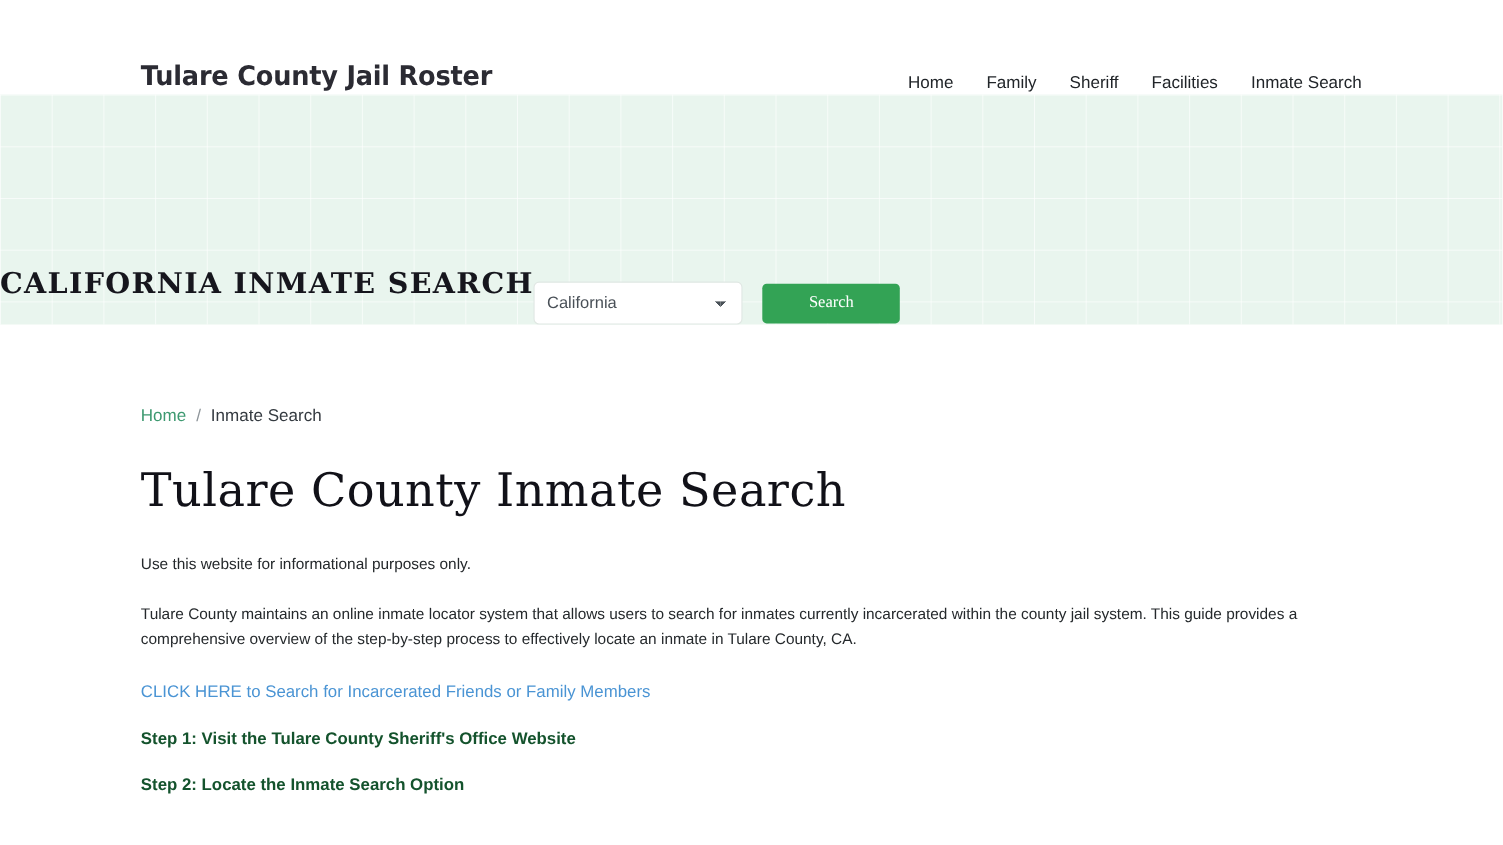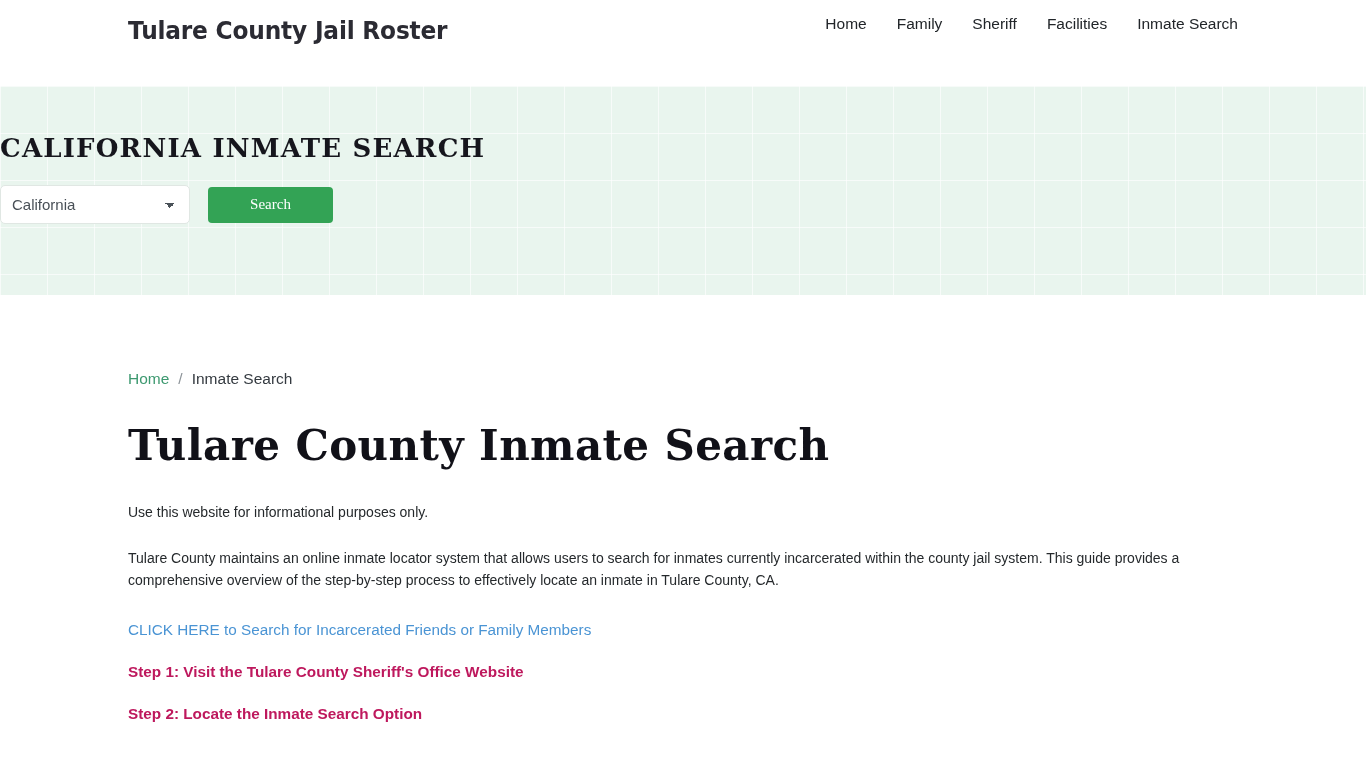--- a/index.html
+++ b/index.html
@@ -15,23 +15,23 @@
     font-family: "Liberation Sans", sans-serif;
     color: #212529;
     -webkit-font-smoothing: antialiased;
   }
 
   
   .site-header {
     height: 86px;
     background: #ffffff;
     display: flex;
-    align-items: flex-start;
+    align-items: flex-end;
     justify-content: space-between;
-    padding: 16px 128px;
+    padding: 3px 128px;
   }
   .brand {
     font-family: "DejaVu Sans", sans-serif;
     font-weight: 700;
     font-size: 24.5px;
     letter-spacing: -0.2px;
     color: #2b2b33;
     white-space: nowrap;
     text-decoration: none;
     transform: scaleX(0.95);
@@ -52,22 +52,21 @@
 
   
   .hero {
     height: 209px;
     background-color: #e9f5ee;
     background-image:
       linear-gradient(to right, rgba(255,255,255,0.62) 1px, transparent 1px),
       linear-gradient(to bottom, rgba(255,255,255,0.62) 1px, transparent 1px);
     background-size: 47px 47px;
     display: flex;
-    flex-direction: column;
-    align-items: flex-start;
+    align-items: flex-end;
     justify-content: flex-start;
     padding-top: 47px;
     position: relative;
   }
   .hero-title {
     font-family: "DejaVu Serif", serif;
     font-weight: 700;
     font-size: 26px;
     letter-spacing: 1.2px;
     color: #16161d;
@@ -146,21 +145,21 @@
     text-decoration: none;
   }
   .breadcrumb-sep {
     color: #8d9499;
   }
   .breadcrumb-current {
     color: #343a40;
   }
   .page-title {
     font-family: "DejaVu Serif", serif;
-    font-weight: 700;
+    font-weight: 400;
     font-size: 42px;
     color: #111118;
     margin: 34px 0 0 0;
     letter-spacing: 0.4px;
     line-height: 1.12;
   }
   .body-text {
     font-size: 14px;
     line-height: 1.56;
     color: #25292c;
@@ -174,21 +173,21 @@
     display: inline-block;
     margin: 29px 0 0 0;
     font-size: 15.3px;
     font-weight: 400;
     color: #4a94d4;
     text-decoration: none;
   }
   .step-heading {
     font-size: 15.3px;
     font-weight: 700;
-    color: #be185d;
+    color: #14532d;
     margin: 24px 0 0 0;
   }
 </style>
 </head>
 <body>
 
 <header class="site-header">
   <a class="brand" href="#">Tulare County Jail Roster</a>
   <nav class="main-nav">
     <a class="nav-link" href="#">Home</a>

